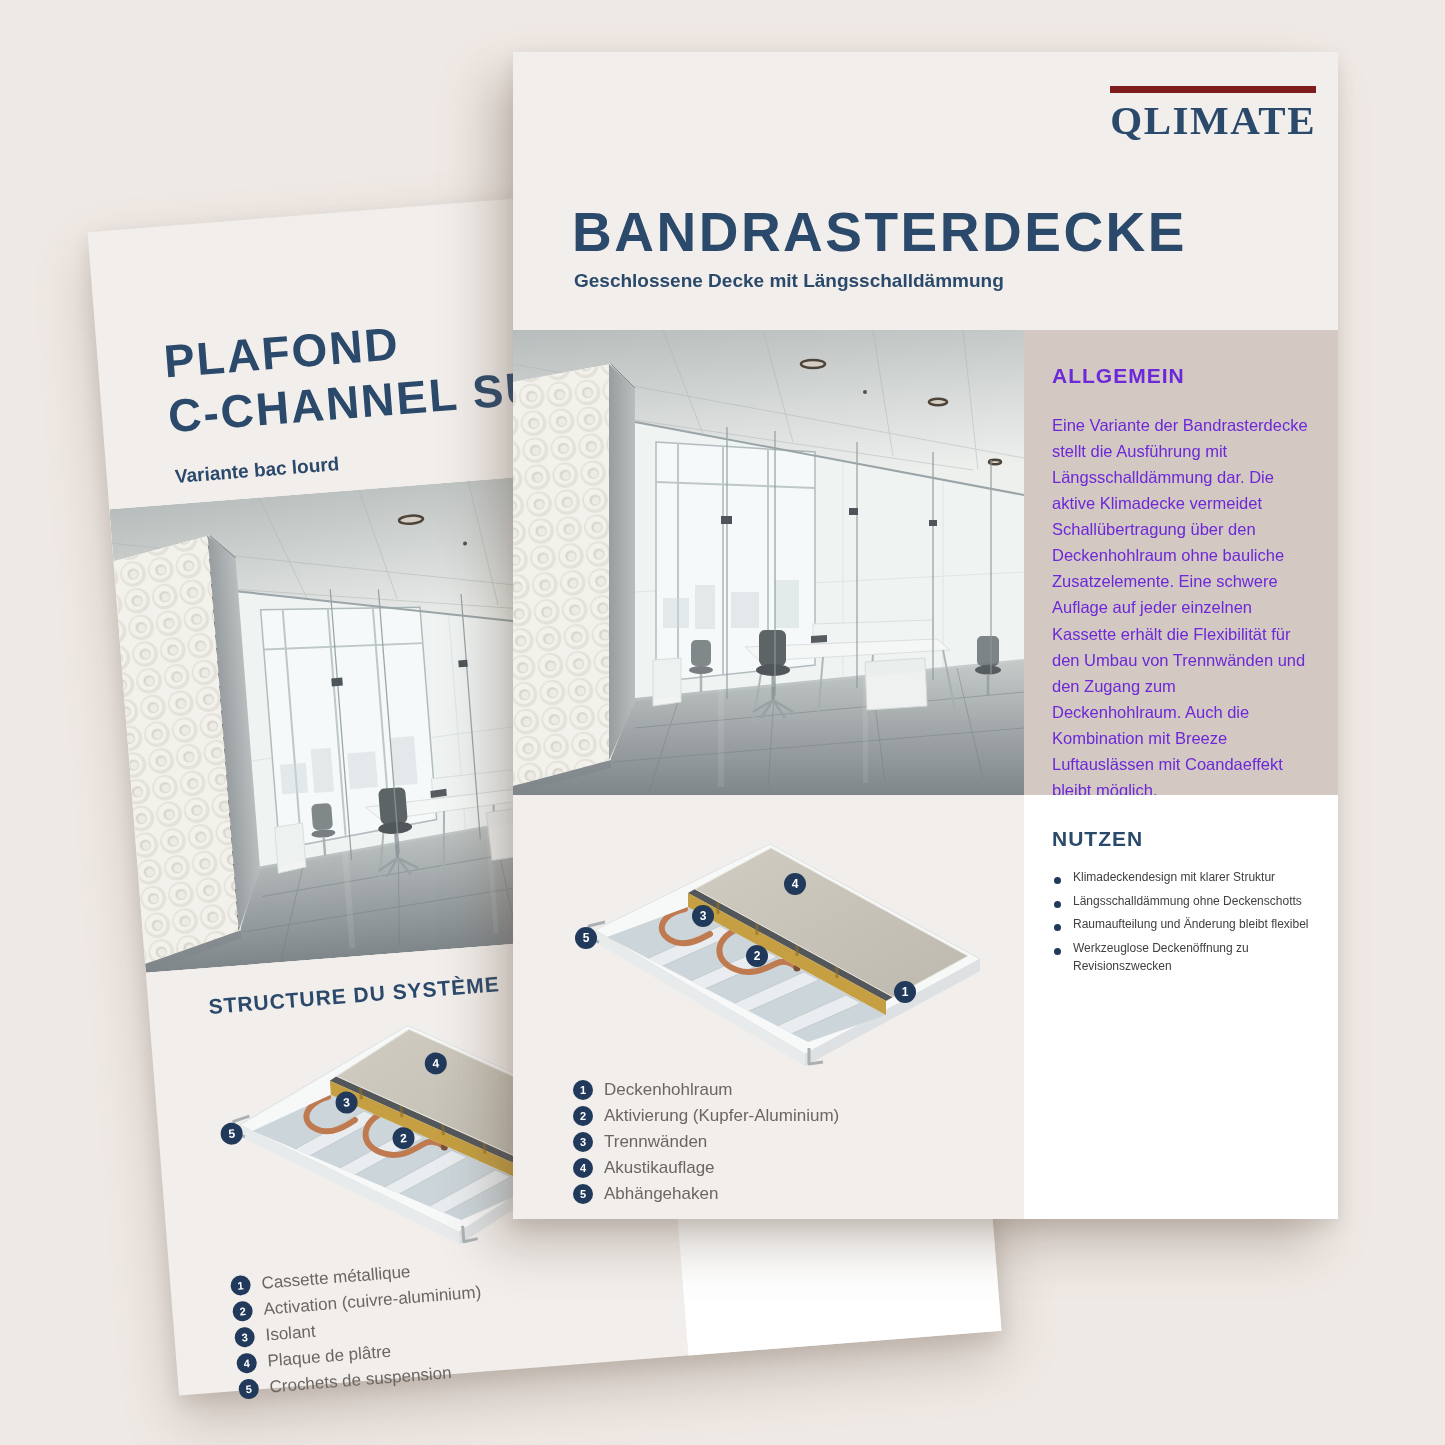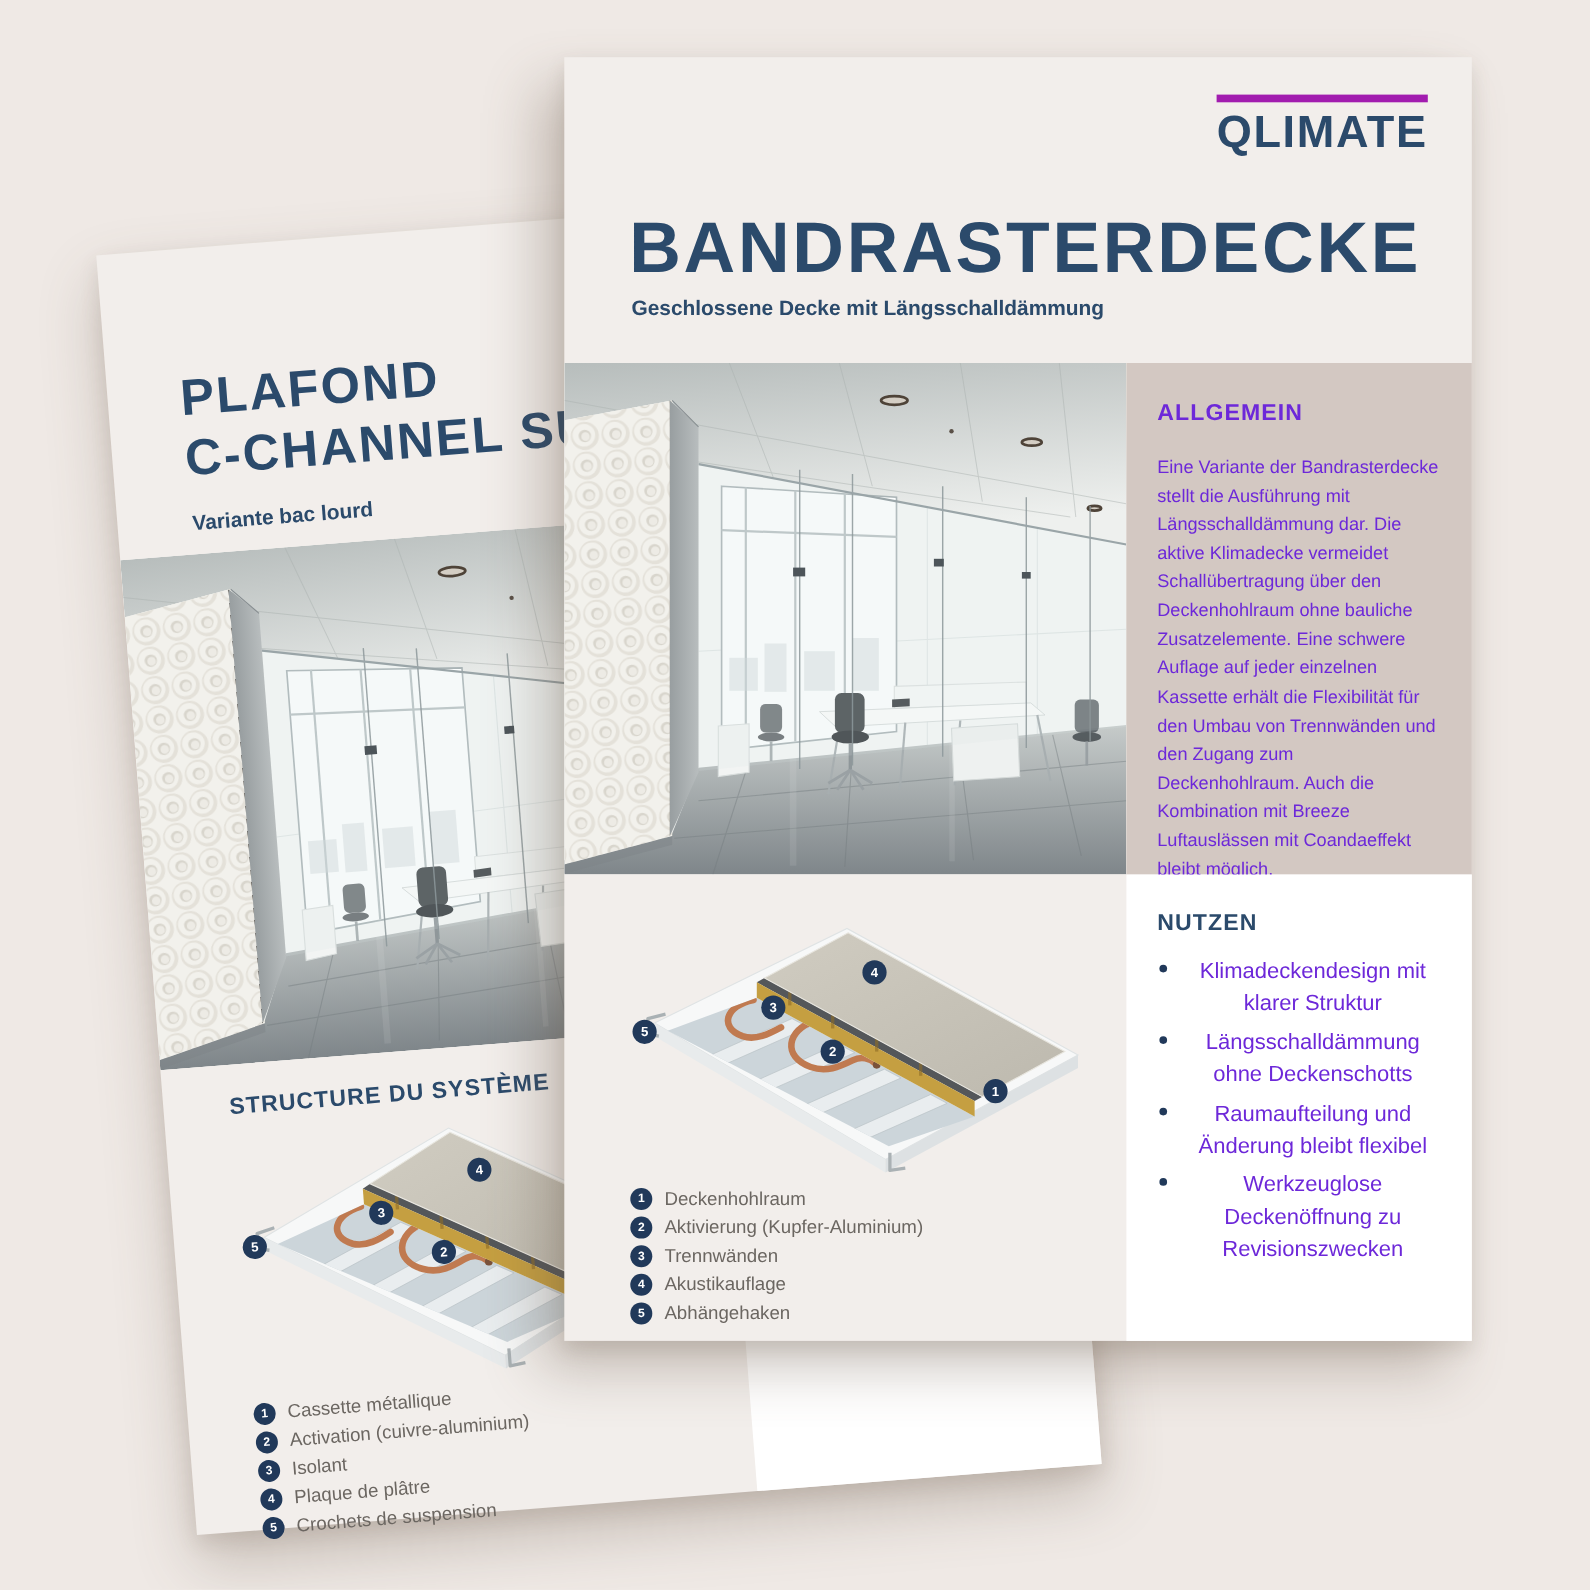--- a/index.html
+++ b/index.html
@@ -6,25 +6,25 @@
   body{width:1445px;height:1445px;background:#efe9e5;overflow:hidden;position:relative;
        font-family:"Liberation Sans",sans-serif;}
   #canvas{position:absolute;inset:0;}
 
   .page{position:absolute;width:825px;height:1167px;background:#f2eeeb;}
   .page-back{left:132px;top:198px;transform:rotate(-4.5deg);z-index:1;
      box-shadow:0 26px 55px rgba(104,85,68,.30),0 8px 18px rgba(104,85,68,.14);}
   .page-front{left:513px;top:52px;z-index:2;
      box-shadow:-22px 26px 48px rgba(104,85,68,.32),0 8px 16px rgba(104,85,68,.15);}
 
-  .logo{position:absolute;top:34px;right:40px;border-top:7px solid #a21caf;padding-top:7px;}
+  .logo{position:absolute;top:34px;right:22px;border-top:7px solid #7f1d1d;padding-top:7px;font-family:Liberation Serif, serif;}
   .logo-text{font-size:41px;font-weight:800;letter-spacing:1.5px;color:#2b4a6b;line-height:1;}
 
   .title{position:absolute;color:#2b4a6b;font-weight:800;line-height:1;white-space:nowrap;}
-  .page-front .title{left:59px;top:140px;font-size:65px;letter-spacing:2.5px;}
+  .page-front .title{left:59px;top:153px;font-size:55px;letter-spacing:2.5px;}
   .page-back  .title{left:66px;top:108px;font-size:46px;letter-spacing:2px;line-height:1.2;}
   .subtitle{position:absolute;font-size:19px;font-weight:700;color:#2b4a6b;}
   .page-front .subtitle{left:61px;top:218px;}
   .page-back  .subtitle{left:68px;top:240px;}
 
   .mid-band{position:absolute;left:0;top:278px;width:825px;height:465px;display:flex;}
   .photo{width:511px;height:465px;overflow:hidden;flex:none;}
   .photo svg{display:block;}
   .info-block{flex:1;background:#d3c8c2;box-sizing:border-box;padding:34px 30px 0 28px;}
   .info-heading{margin:0 0 24px;font-size:21px;font-weight:800;letter-spacing:1px;color:#6d28d9;}
@@ -39,22 +39,22 @@
   .diagram svg{display:block;}
 
   .num-list{list-style:none;margin:6px 0 0;padding:0;}
   .num-item{display:flex;align-items:center;margin-bottom:6px;}
   .num-badge{width:20px;height:20px;border-radius:50%;background:#21395a;color:#fff;
      font-size:11px;font-weight:700;display:flex;align-items:center;justify-content:center;
      margin-right:11px;flex:none;}
   .num-label{font-size:17px;color:#6b6661;}
 
   .bullet-list{list-style:none;margin:18px 0 0;padding:0;}
-  .bullet-item{position:relative;padding-left:21px;font-size:20px;line-height:1.47;
-     color:#6d28d9;margin-bottom:6px;text-align:center;}
+  .bullet-item{position:relative;padding-left:21px;font-size:12px;line-height:1.47;
+     color:#404040;margin-bottom:6px;}
   .bullet-item::before{content:"";position:absolute;left:2px;top:8px;width:7px;height:7px;
      border-radius:50%;background:#21395a;}
 
   svg text.mk{font-family:"Liberation Sans",sans-serif;font-weight:700;font-size:12px;
      fill:#ffffff;text-anchor:middle;}
 </style>
 </head>
 <body>
 
 <svg width="0" height="0" style="position:absolute" aria-hidden="true">

